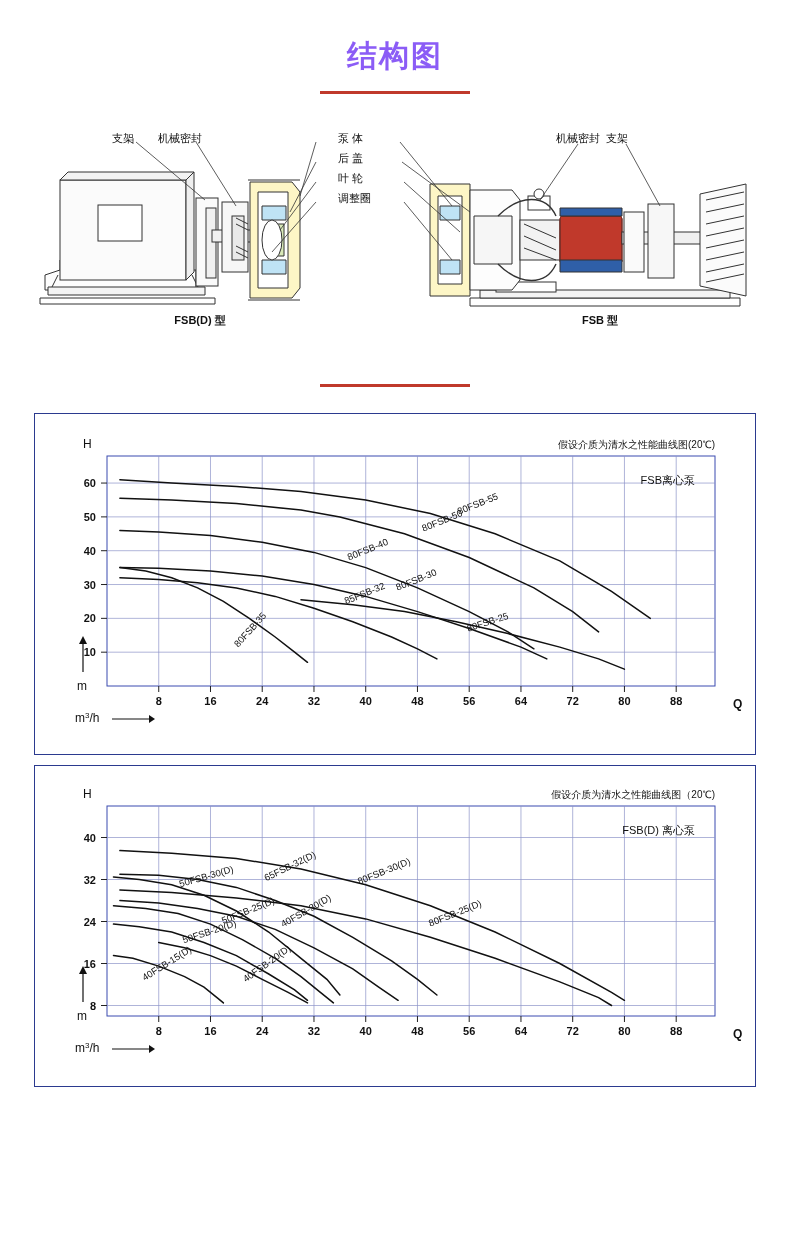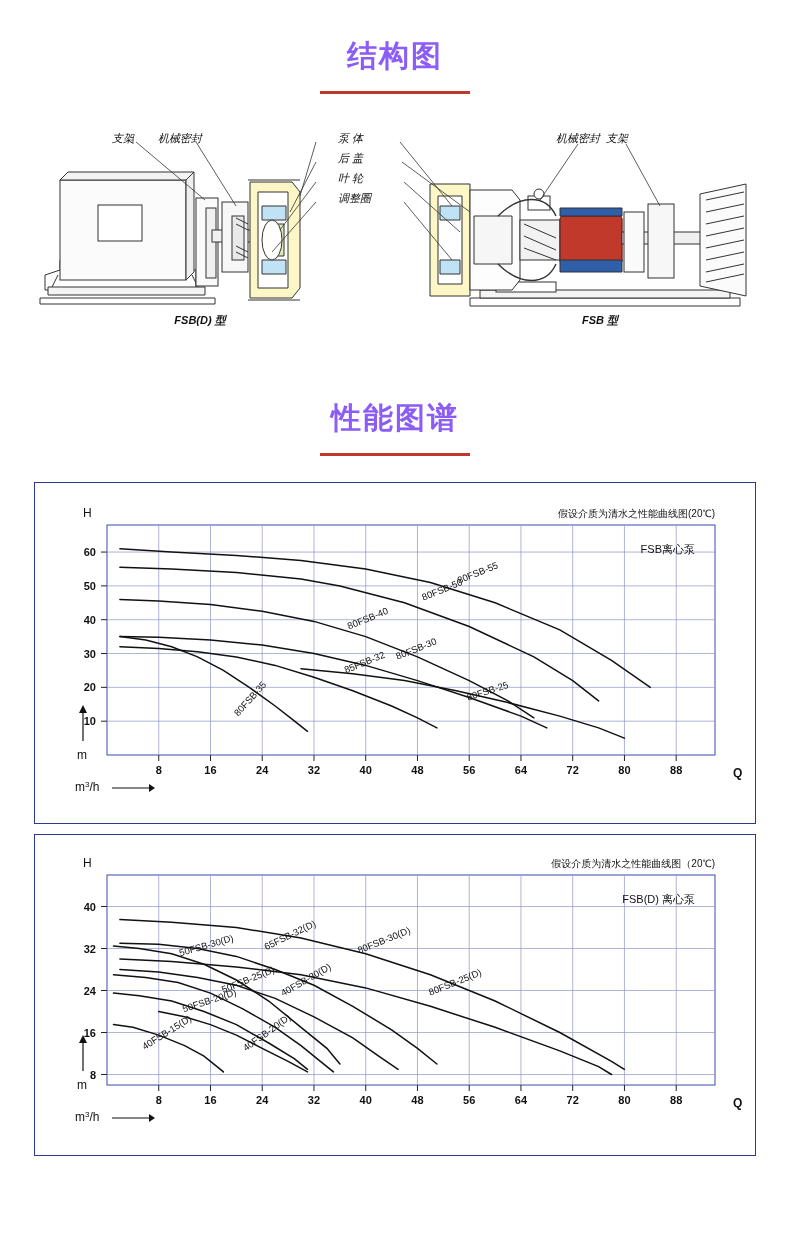--- a/index.html
+++ b/index.html
@@ -12,21 +12,21 @@
     text-align:center;font-size:30px;font-weight:bold;color:#8b5cf6;
     letter-spacing:2px;
   }
   .title-rule{
     width:150px;height:3px;background:#c0392b;margin:14px auto 0 auto;
   }
   #struct-title{padding-top:36px;}
   #perf-title{padding-top:28px;}
 
   
-  .struct-wrap{position:relative;width:746px;height:250px;margin-top:26px;font-style:italic;}
+  .struct-wrap{position:relative;width:746px;height:250px;margin-top:26px;}
   .struct-wrap svg{display:block;}
   .lbl{font-size:11px;fill:#111;font-family:"Liberation Sans",sans-serif;}
   .cap{font-size:11px;font-weight:bold;fill:#111;font-family:"Liberation Sans",sans-serif;}
 
   
   .chart-box{
     position:relative;width:720px;margin:0 auto;background:#ffffff;
     border:1px solid #2b3a8f;
   }
   #chart1{height:340px;margin-top:26px;}
@@ -138,21 +138,20 @@
       <text class="lbl" x="556" y="22">机械密封</text>
       <text class="lbl" x="606" y="22">支架</text>
 
       <text class="cap" x="200" y="204" text-anchor="middle">FSB(D) 型</text>
       <text class="cap" x="600" y="204" text-anchor="middle">FSB 型</text>
     </svg>
   </div>
 </div>
 
 <div>
-  <div class="section-title" id="perf-title">性能图谱</div>
   <div class="title-rule"></div>
 
   <div class="chart-box" id="chart1">
     <svg id="svg1" width="718" height="338" viewBox="0 0 718 338">
         <rect x="72" y="42" width="608" height="230" fill="#ffffff" stroke="#3a4bb0" stroke-width="1"></rect>
         <line x1="123.74468085106383" y1="42" x2="123.74468085106383" y2="272" stroke="#8c93c9" stroke-width="0.7"></line>
         <line x1="123.74468085106383" y1="272" x2="123.74468085106383" y2="278" stroke="#222" stroke-width="1"></line>
         <text x="123.74468085106383" y="291" text-anchor="middle" class="tick">8</text>
         <line x1="175.48936170212767" y1="42" x2="175.48936170212767" y2="272" stroke="#8c93c9" stroke-width="0.7"></line>
         <line x1="175.48936170212767" y1="272" x2="175.48936170212767" y2="278" stroke="#222" stroke-width="1"></line>

